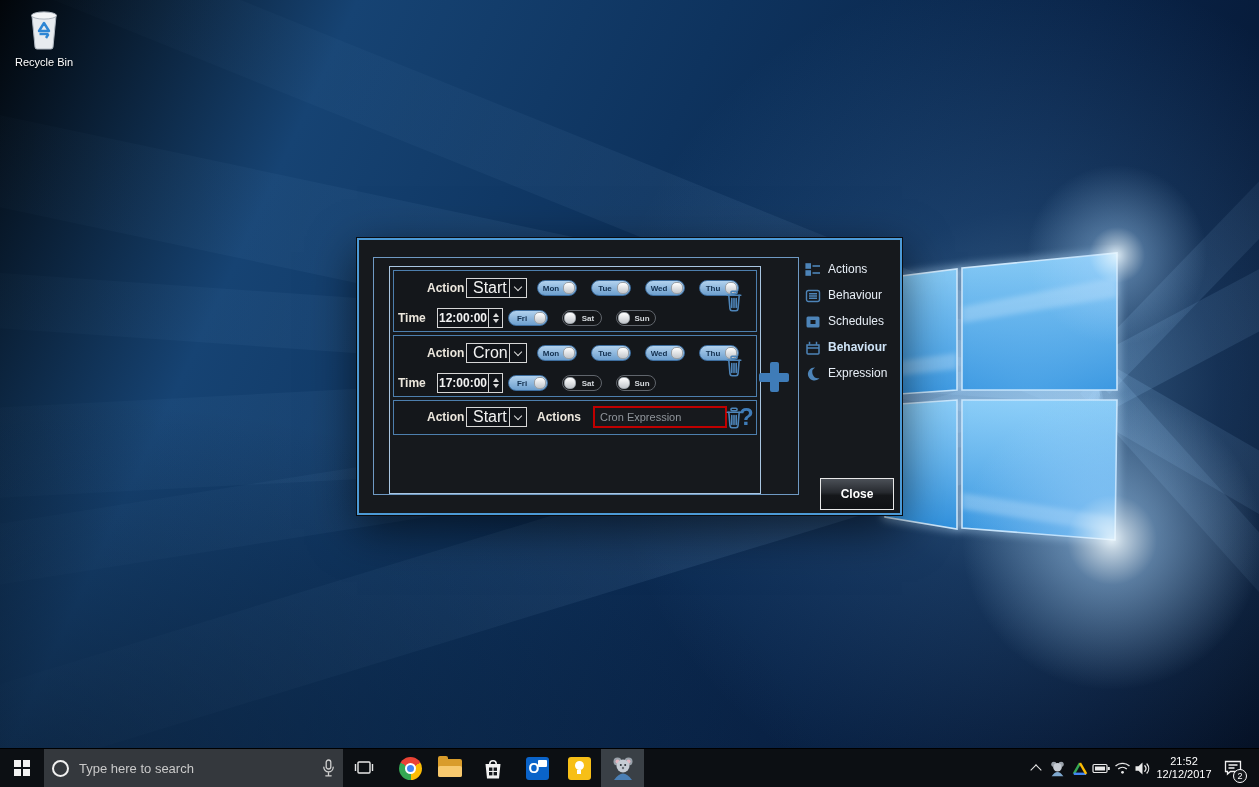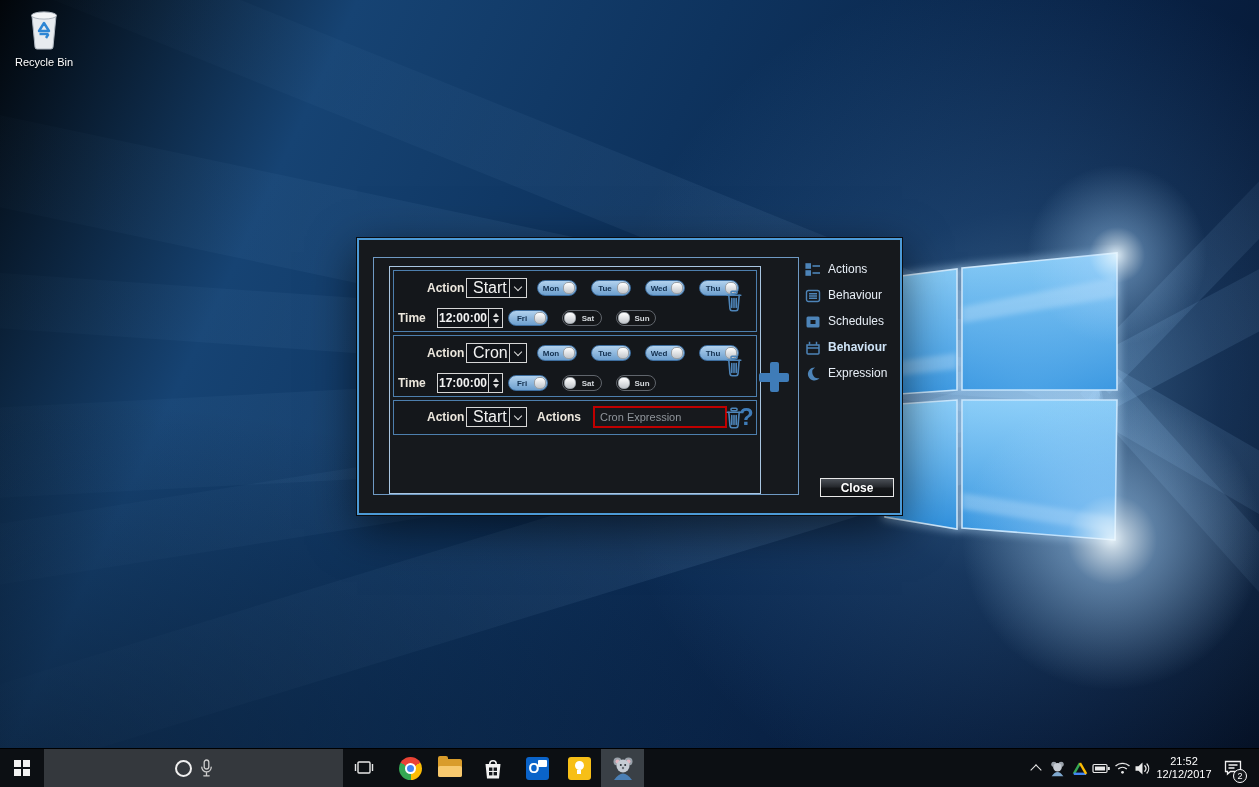--- a/index.html
+++ b/index.html
@@ -61,21 +61,21 @@
   .cron-input::placeholder{color:#8f949a;}
   .help-btn{margin-left:12px;background:none;border:none;padding:0;color:#3f7cb8;font-size:24px;font-weight:bold;cursor:pointer;line-height:20px;}
   .plus-btn{position:absolute;left:385px;top:103px;width:30px;height:32px;background:none;border:none;padding:0;cursor:pointer;}
   .plus-btn .pb-h{position:absolute;left:0;top:12px;width:30px;height:9px;background:#3f7cb8;border-radius:2px;}
   .plus-btn .pb-v{position:absolute;left:10.5px;top:1px;width:9px;height:30px;background:#3f7cb8;border-radius:2px;}
   .sidebar{position:absolute;left:446px;top:22px;width:90px;}
   .side-item{display:flex;align-items:flex-start;height:26px;cursor:pointer;}
   .side-icon{width:16px;height:16px;margin-right:7px;flex:none;line-height:0;}
   .side-label{font-size:12px;color:#e6edf5;white-space:nowrap;}
   .side-item.selected .side-label{font-weight:bold;color:#cfe4f7;}
-  .close-btn{position:absolute;left:461px;top:238px;width:74px;height:19px;
+  .close-btn{position:absolute;left:461px;top:238px;width:74px;height:32px;
     background:linear-gradient(180deg,#4b5057 0%,#26292e 45%,#15171a 55%,#101215 100%);
     border:1px solid #e8e8e8;color:#fff;font-size:12px;font-weight:bold;cursor:pointer;font-family:"Liberation Sans",sans-serif;padding:0;}
   
   .taskbar{position:absolute;left:0;top:748px;width:1259px;height:39px;background:#0c0f13;border-top:1px solid #000;box-sizing:border-box;}
   .tb-item{position:absolute;top:0;height:38px;display:flex;align-items:center;justify-content:center;cursor:pointer;}
   .start-btn{left:0;width:44px;}
   .win-grid{display:grid;grid-template-columns:7px 7px;grid-template-rows:7px 7px;gap:1.5px;}
   .win-grid i{background:#f2f2f2;}
   .search-box{left:44px;width:299px;background:#34383d;display:flex;align-items:center;padding:0 8px;box-sizing:border-box;}
   .cortana-ring{width:17px;height:17px;border:2px solid #f0f0f0;border-radius:50%;flex:none;margin-right:8px;box-sizing:border-box;}
@@ -383,20 +383,21 @@
       <span class="win-grid">
           <i></i>
           <i></i>
           <i></i>
           <i></i>
         </span>
     </div>
 
     <div class="tb-item search-box">
       <span class="cortana-ring"></span>
+      <input class="search-input" type="text" placeholder="Type here to search" style="">
       <span class="mic">
         <svg width="13" height="19" viewBox="0 0 13 19" fill="none" stroke="#cfcfcf" stroke-width="1.3" stroke-linecap="round">
           <rect x="4.2" y="1" width="4.6" height="9" rx="2.3"></rect>
           <path d="M1.8 8.2 a4.7 4.7 0 0 0 9.4 0"></path>
           <path d="M6.5 13.6 v2.4 M3.8 16.8 h5.4"></path>
         </svg>
       </span>
     </div>
 
     <div class="tb-item taskview-btn">

